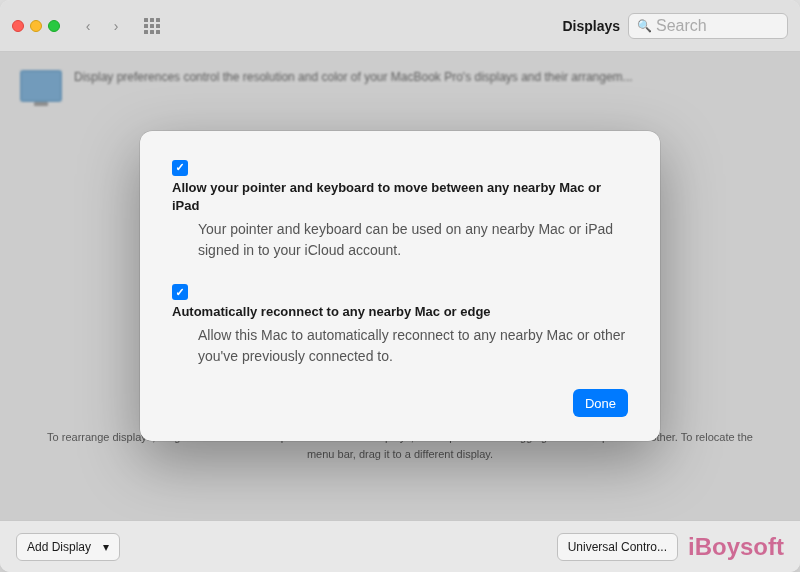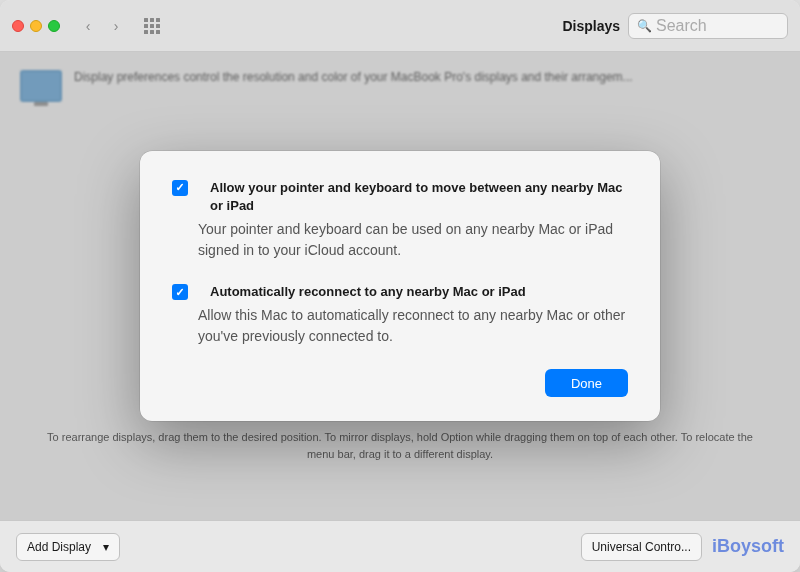--- a/index.html
+++ b/index.html
@@ -200,23 +200,23 @@
       padding: 0 10px;
       font-size: 12px;
       color: #1a1a1a;
       cursor: pointer;
       gap: 12px;
     }
 
     .bottom-spacer { flex: 1; }
 
     .watermark {
-      font-size: 18px;
+      font-size: 24px;
       font-weight: 700;
-      color: #1d4ed8;
+      color: #be185d;
       opacity: 0.6;
       text-align: right;
     }
 
     
     .modal-overlay {
       position: absolute;
       top: 0; left: 0; right: 0; bottom: 0;
       background: rgba(0,0,0,0.15);
       display: flex;
@@ -239,21 +239,22 @@
       margin-bottom: 22px;
     }
 
     .modal-item:last-of-type {
       margin-bottom: 24px;
     }
 
     .checkbox-row {
       display: flex;
       align-items: flex-start;
-      gap: 22px;
+      gap: 3px;
+      flex-direction: column;
     }
 
     .checkbox {
       width: 16px;
       height: 16px;
       background: #007aff;
       border-radius: 3px;
       flex-shrink: 0;
       margin-top: 1px;
       display: flex;
@@ -292,21 +293,21 @@
     }
 
     .done-button {
       height: 28px;
       background: #007aff;
       border: none;
       border-radius: 6px;
       color: white;
       font-size: 13px;
       font-weight: 500;
-      padding: 0 26px;
+      padding: 0 12px;
       cursor: pointer;
     }
 
     
     .rearrange-text {
       position: absolute;
       bottom: 58px;
       left: 0; right: 0;
       text-align: center;
       font-size: 11px;
@@ -369,21 +370,21 @@
             <div class="checkbox"></div>
             <span class="checkbox-label">Allow your pointer and keyboard to move between any nearby Mac or iPad</span>
           </div>
           <div class="checkbox-desc">Your pointer and keyboard can be used on any nearby Mac or iPad signed in to your iCloud account.</div>
         </div>
 
 
         <div class="modal-item">
           <div class="checkbox-row">
             <div class="checkbox"></div>
-            <span class="checkbox-label">Automatically reconnect to any nearby Mac or iPad</span>
+            <span class="checkbox-label">Automatically reconnect to any nearby Mac or edge</span>
           </div>
           <div class="checkbox-desc">Allow this Mac to automatically reconnect to any nearby Mac or other you've previously connected to.</div>
         </div>
 
         <div class="modal-footer">
           <button class="done-button">Done</button>
         </div>
       </div>
     </div>
   </div>

